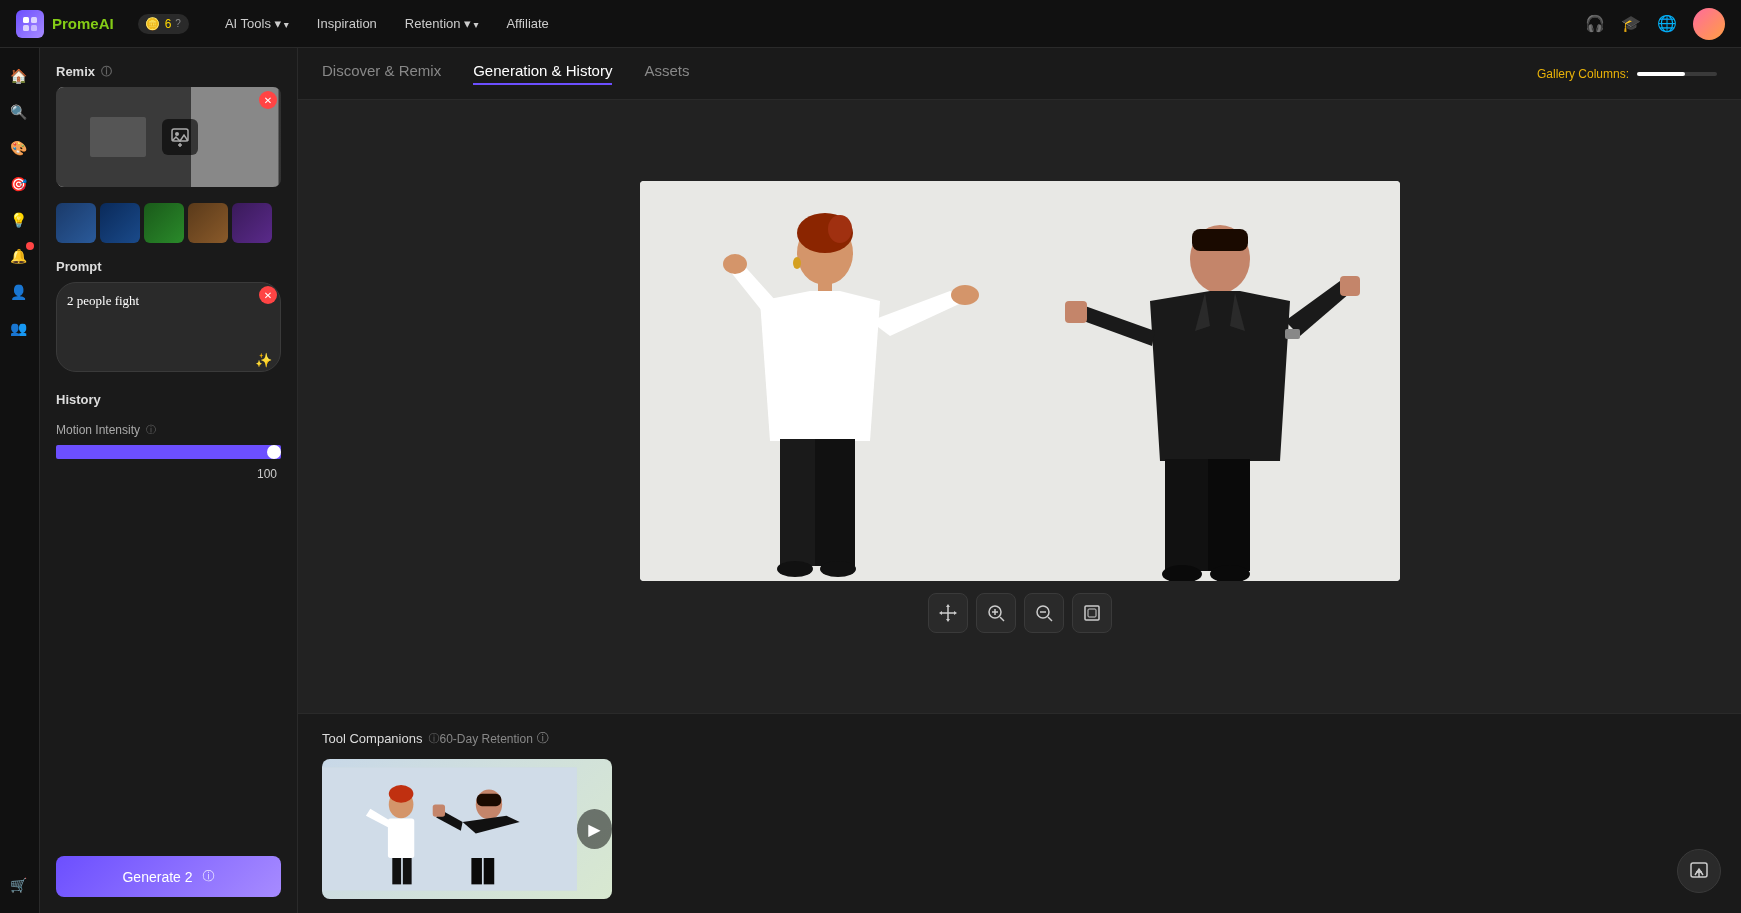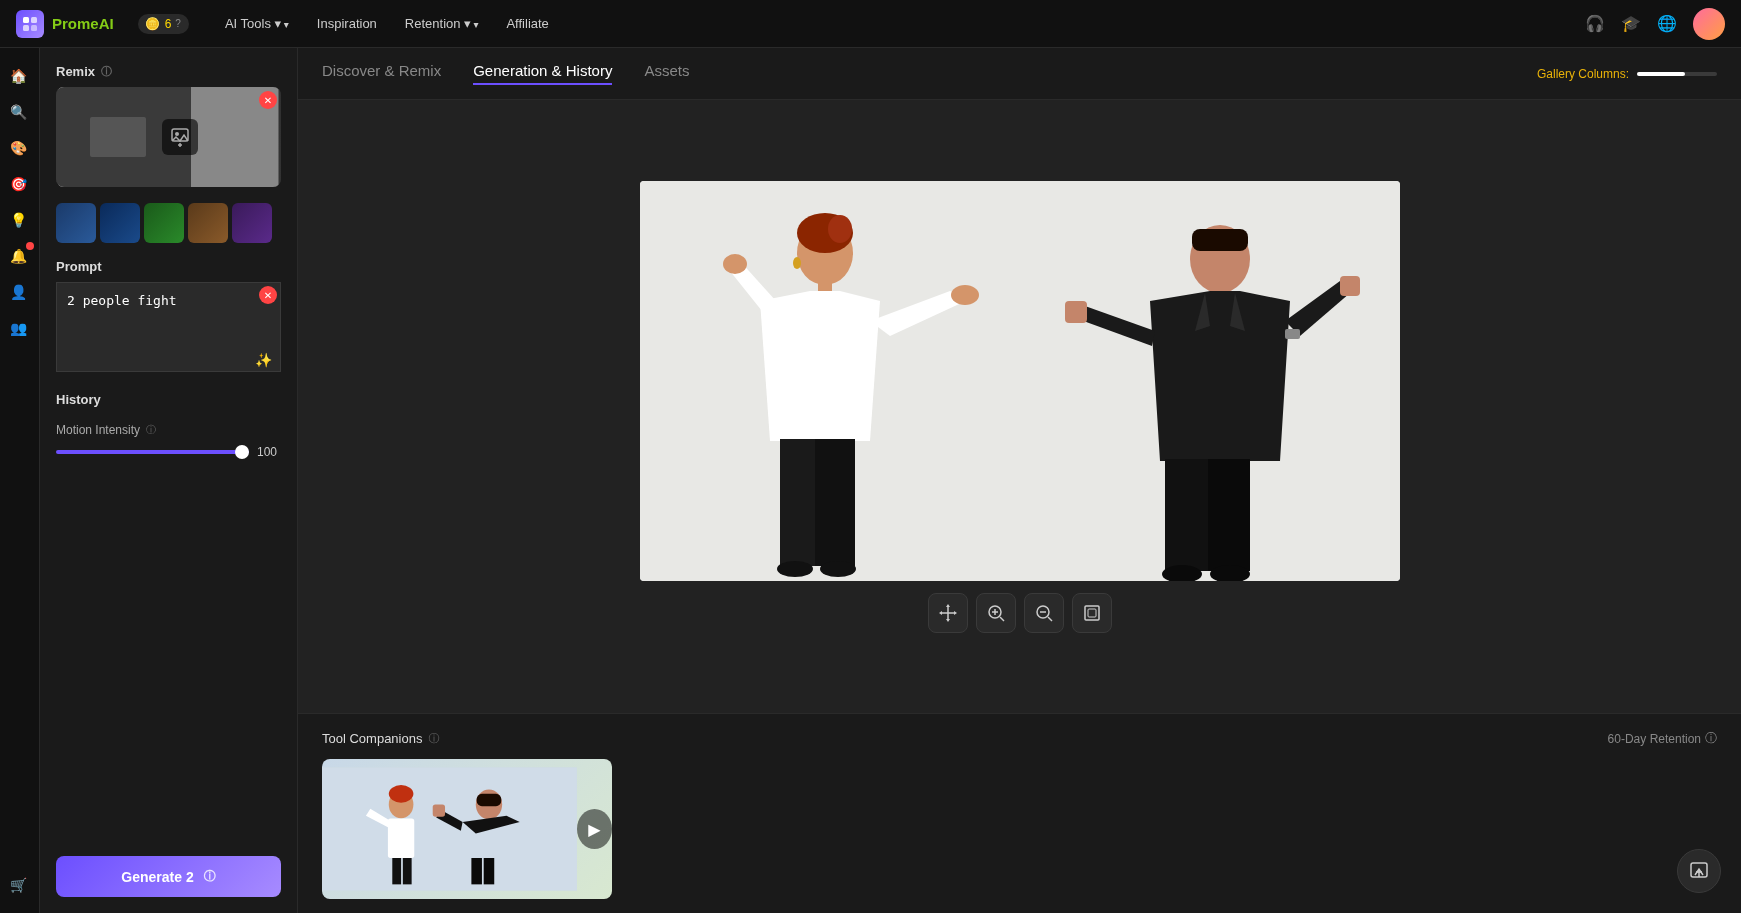--- a/index.html
+++ b/index.html
@@ -231,26 +231,27 @@
 
     
     .prompt-box {
       position: relative;
     }
     .prompt-textarea {
       width: 100%;
       min-height: 90px;
       background: #2a2a2a;
       border: 1px solid #3a3a3a;
-      border-radius: 0;
+      border-radius: 20px;
       padding: 10px;
       color: #fff;
       font-size: 13px;
       resize: none;
       outline: none;
+      font-family: Liberation Serif, serif;
     }
     .prompt-close {
       position: absolute;
       top: 4px;
       right: 4px;
       width: 18px;
       height: 18px;
       background: #ff4444;
       border-radius: 50%;
       display: flex;
@@ -281,40 +282,41 @@
       color: #aaa;
     }
     .info-icon-small {
       color: #666;
       font-size: 10px;
       cursor: pointer;
     }
     .slider-container {
       margin-top: 8px;
       display: flex;
-      align-items: center;
+      align-items: flex-end;
       gap: 8px;
+      flex-direction: column;
     }
     .slider-value {
       font-size: 12px;
       color: #ccc;
       min-width: 24px;
     }
 
     
     .generate-btn {
       margin-top: auto;
       width: 100%;
       padding: 12px;
       background: linear-gradient(135deg, #6c4fff, #a78bff);
       border: none;
       border-radius: 8px;
       color: #fff;
       font-size: 14px;
-      font-weight: 700;
+      font-weight: 400;
       cursor: pointer;
       display: flex;
       align-items: center;
       justify-content: center;
       gap: 10px;
     }
 
     
     .right-content {
       flex: 1;
@@ -421,21 +423,20 @@
     .bottom-section {
       background: #1a1a1a;
       border-top: 1px solid #2a2a2a;
       padding: 16px 24px;
       flex-shrink: 0;
       height: 200px;
     }
     .bottom-header {
       display: flex;
       align-items: center;
-      justify-content: space-between;
       margin-bottom: 12px;
     }
     .bottom-title {
       font-size: 13px;
       color: #ddd;
       display: flex;
       align-items: center;
       gap: 6px;
     }
     .retention-label {

